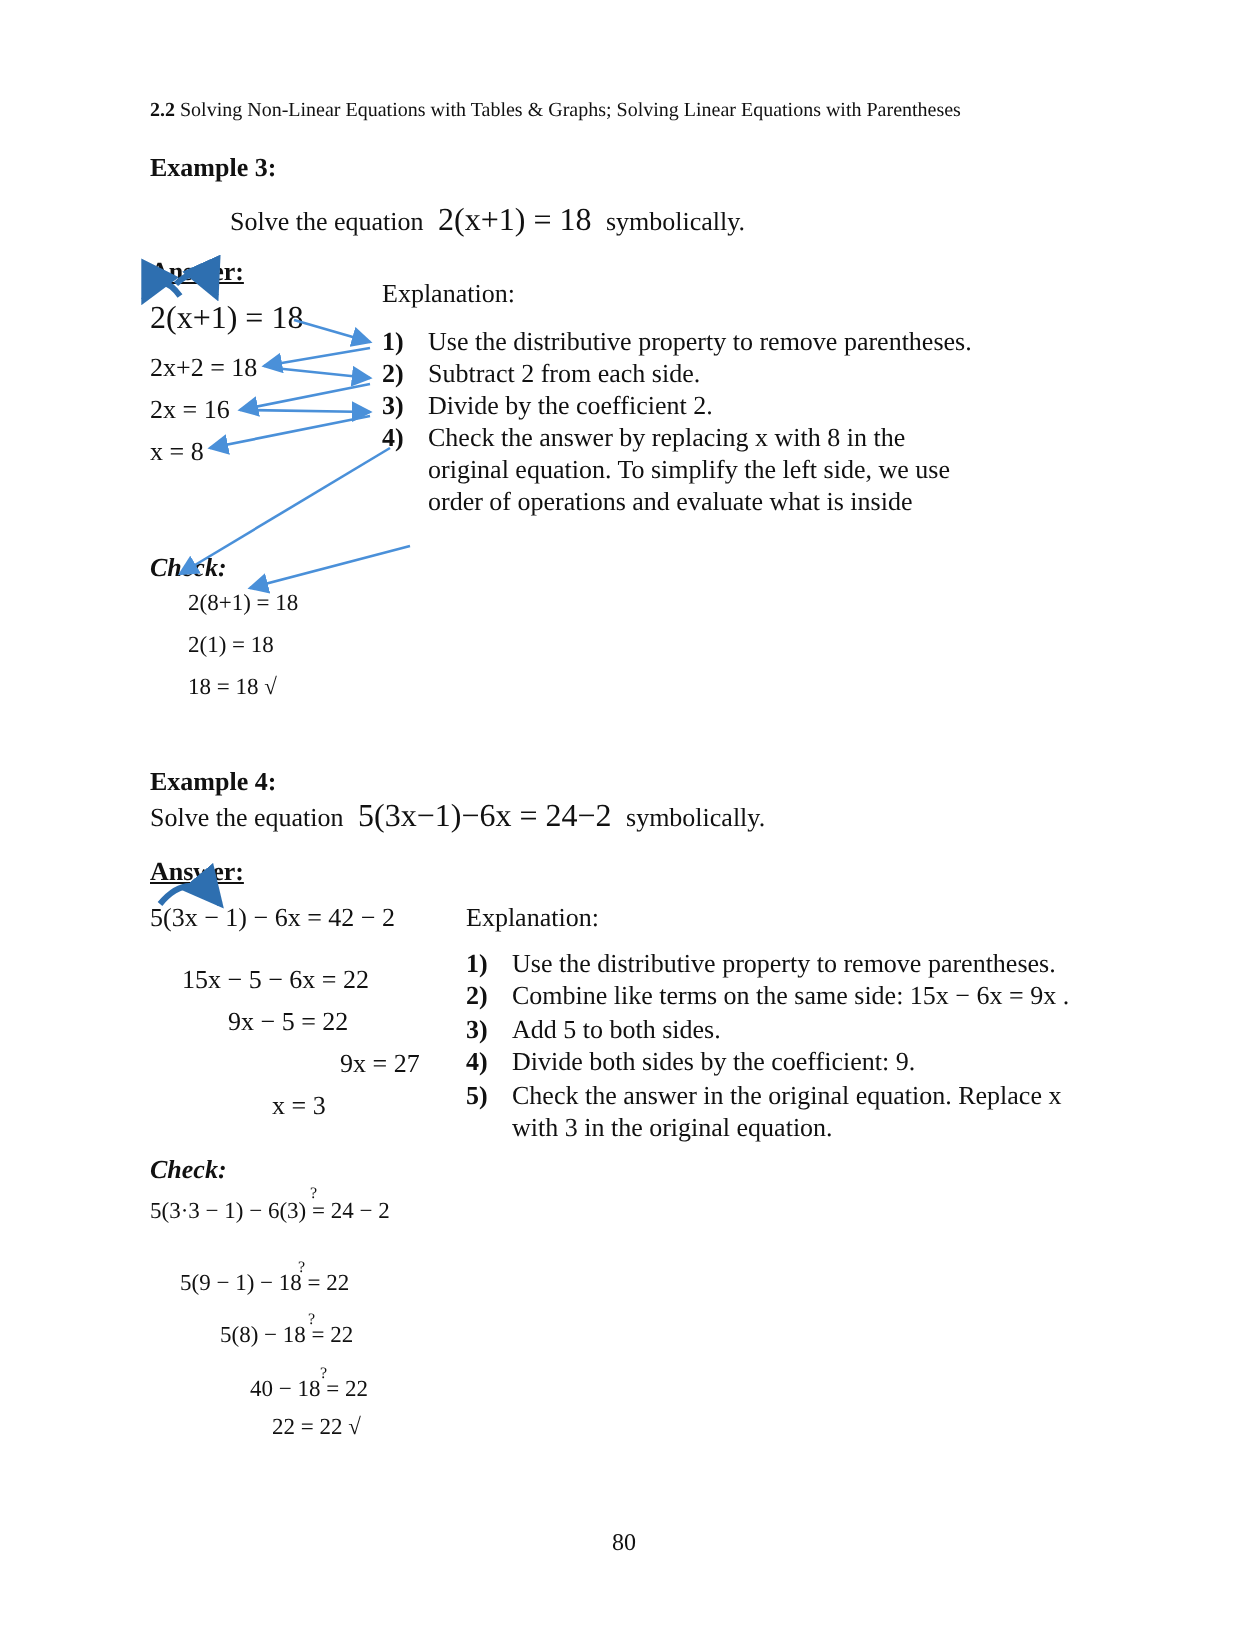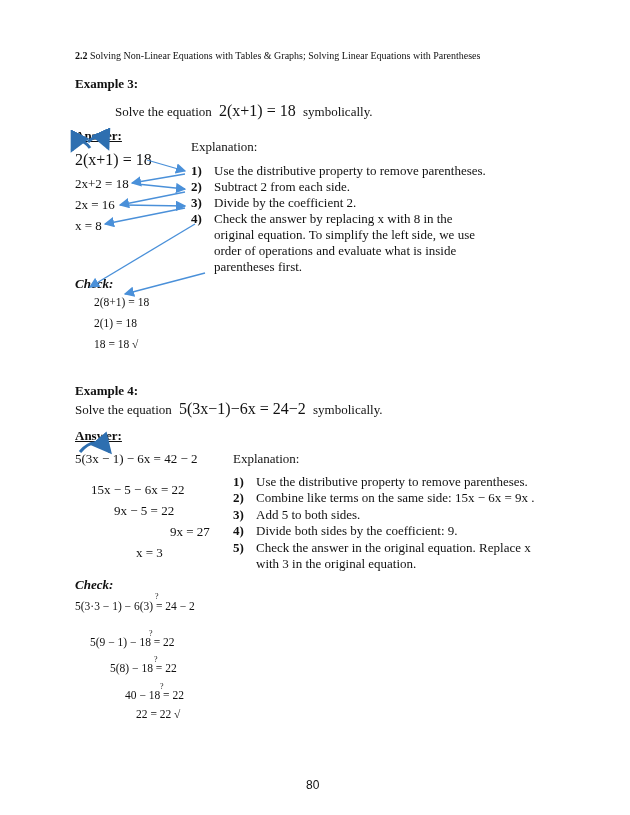--- a/index.html
+++ b/index.html
@@ -13,21 +13,21 @@
   .math { font-family: "Liberation Serif", "DejaVu Serif", serif; font-size: 13px; }
   .math-lg { font-size: 16px; }
   .math-sm { font-size: 11.5px; }
   .u { text-decoration: underline; }
   .ital { font-style: italic; }
   .list-item { font-size: 13px; }
   .num { font-weight: bold; display: inline-block; width: 23px; }
   .cont { padding-left: 23px; }
   svg.overlay { position: absolute; left: 0; top: 0; pointer-events: none; }
   .qmark { position: absolute; font-size: 8px; }
-  .page-num { left: 306px; top: 764px; font-size: 12px; font-family: Liberation Sans, sans-serif; margin-top: 14px; }
+  .page-num { left: 306px; top: 764px; font-size: 12px; font-family: Liberation Serif, serif; }
 </style>
 </head>
 <body>
 
 <div class="abs header">
   <b>2.2</b>
   <span>Solving Non-Linear Equations with Tables &amp; Graphs; Solving Linear Equations with Parentheses</span>
 </div>
 
 <div class="abs bold" style="left:75px;top:76px;">Example 3:</div>
@@ -50,21 +50,20 @@
 <div class="abs list-item" style="left:191px;top:179px;">
   <span class="num">2)</span><span>Subtract 2 from each side.</span>
 </div>
 <div class="abs list-item" style="left:191px;top:195px;">
   <span class="num">3)</span><span>Divide by the coefficient 2.</span>
 </div>
 <div class="abs list-item" style="left:191px;top:211px;">
   <span class="num">4)</span><span>Check the answer by replacing x with 8 in the</span>
   <div class="cont">original equation. To simplify the left side, we use</div>
   <div class="cont">order of operations and evaluate what is inside</div>
-  <div class="cont">parentheses first.</div>
 </div>
 
 <div class="abs bold ital" style="left:75px;top:276px;">Check:</div>
 <div class="abs math math-sm" style="left:94px;top:296px;">2(8+1) = 18</div>
 <div class="abs math math-sm" style="left:94px;top:317px;">2(1) = 18</div>
 <div class="abs math math-sm" style="left:94px;top:338px;">18 = 18 √</div>
 
 <div class="abs bold" style="left:75px;top:383px;">Example 4:</div>
 <div class="abs txt" style="left:75px;top:400px;">
   <span>Solve the equation</span>

